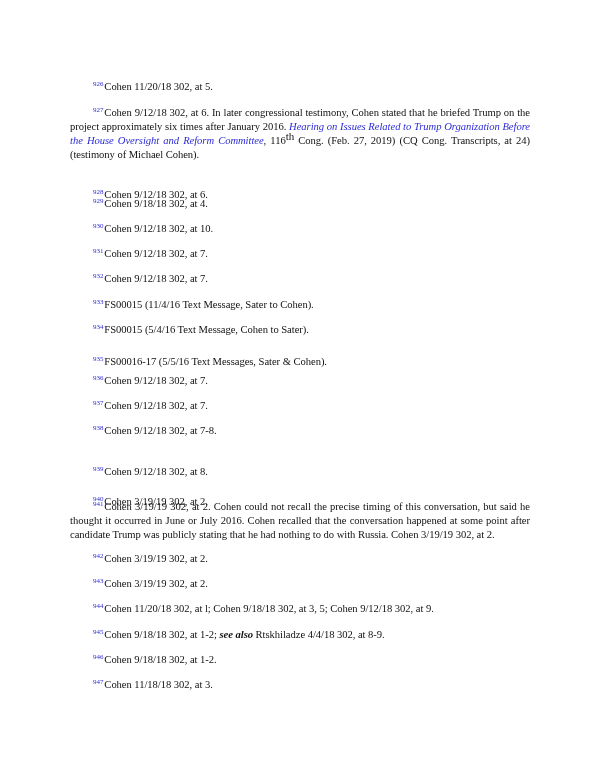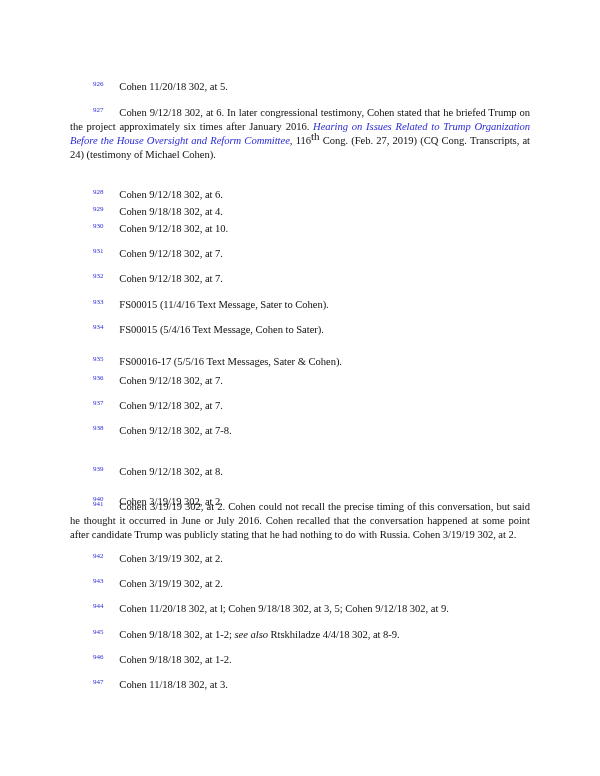--- a/index.html
+++ b/index.html
@@ -29,28 +29,29 @@
       line-height: 14px;
       text-align: justify;
       text-indent: 23px;
       letter-spacing: -0.05px;
     }
     .fn sup {
       color: #2b2bd6;
       font-size: 7px;
       vertical-align: 4px;
       line-height: 0;
-      margin-right: 16px;
+      margin-right: 1px;
     }
     .fn .link {
       color: #2b2bd6;
       font-style: italic;
     }
     .fn .ital {
       font-style: italic;
+      font-weight: bold;
     }
     .fn .th {
       font-size: 11px;
       vertical-align: 4px;
       line-height: 0;
     }
   </style>
 </head>
 <body>
 
@@ -61,21 +62,21 @@
   </p>
 
   <p class="fn" style="top:95px">
     <sup>927</sup><span>Cohen 9/12/18 302, at 6. In later congressional testimony, Cohen stated that he briefed Trump on the project approximately six times after January 2016. </span><span class="link">Hearing on Issues Related to Trump Organization Before the House Oversight and Reform Committee</span><span>, 116</span><span class="th">th</span><span> Cong. (Feb. 27, 2019) (CQ Cong. Transcripts, at 24) (testimony of Michael Cohen).</span>
   </p>
 
   <p class="fn" style="top:177px">
     <sup>928</sup><span>Cohen 9/12/18 302, at 6.</span>
   </p>
 
-  <p class="fn" style="top:194px">
+  <p class="fn" style="top:186px">
     <sup>929</sup><span>Cohen 9/18/18 302, at 4.</span>
   </p>
 
   <p class="fn" style="top:211px">
     <sup>930</sup><span>Cohen 9/12/18 302, at 10.</span>
   </p>
 
   <p class="fn" style="top:236px">
     <sup>931</sup><span>Cohen 9/12/18 302, at 7.</span>
   </p>

